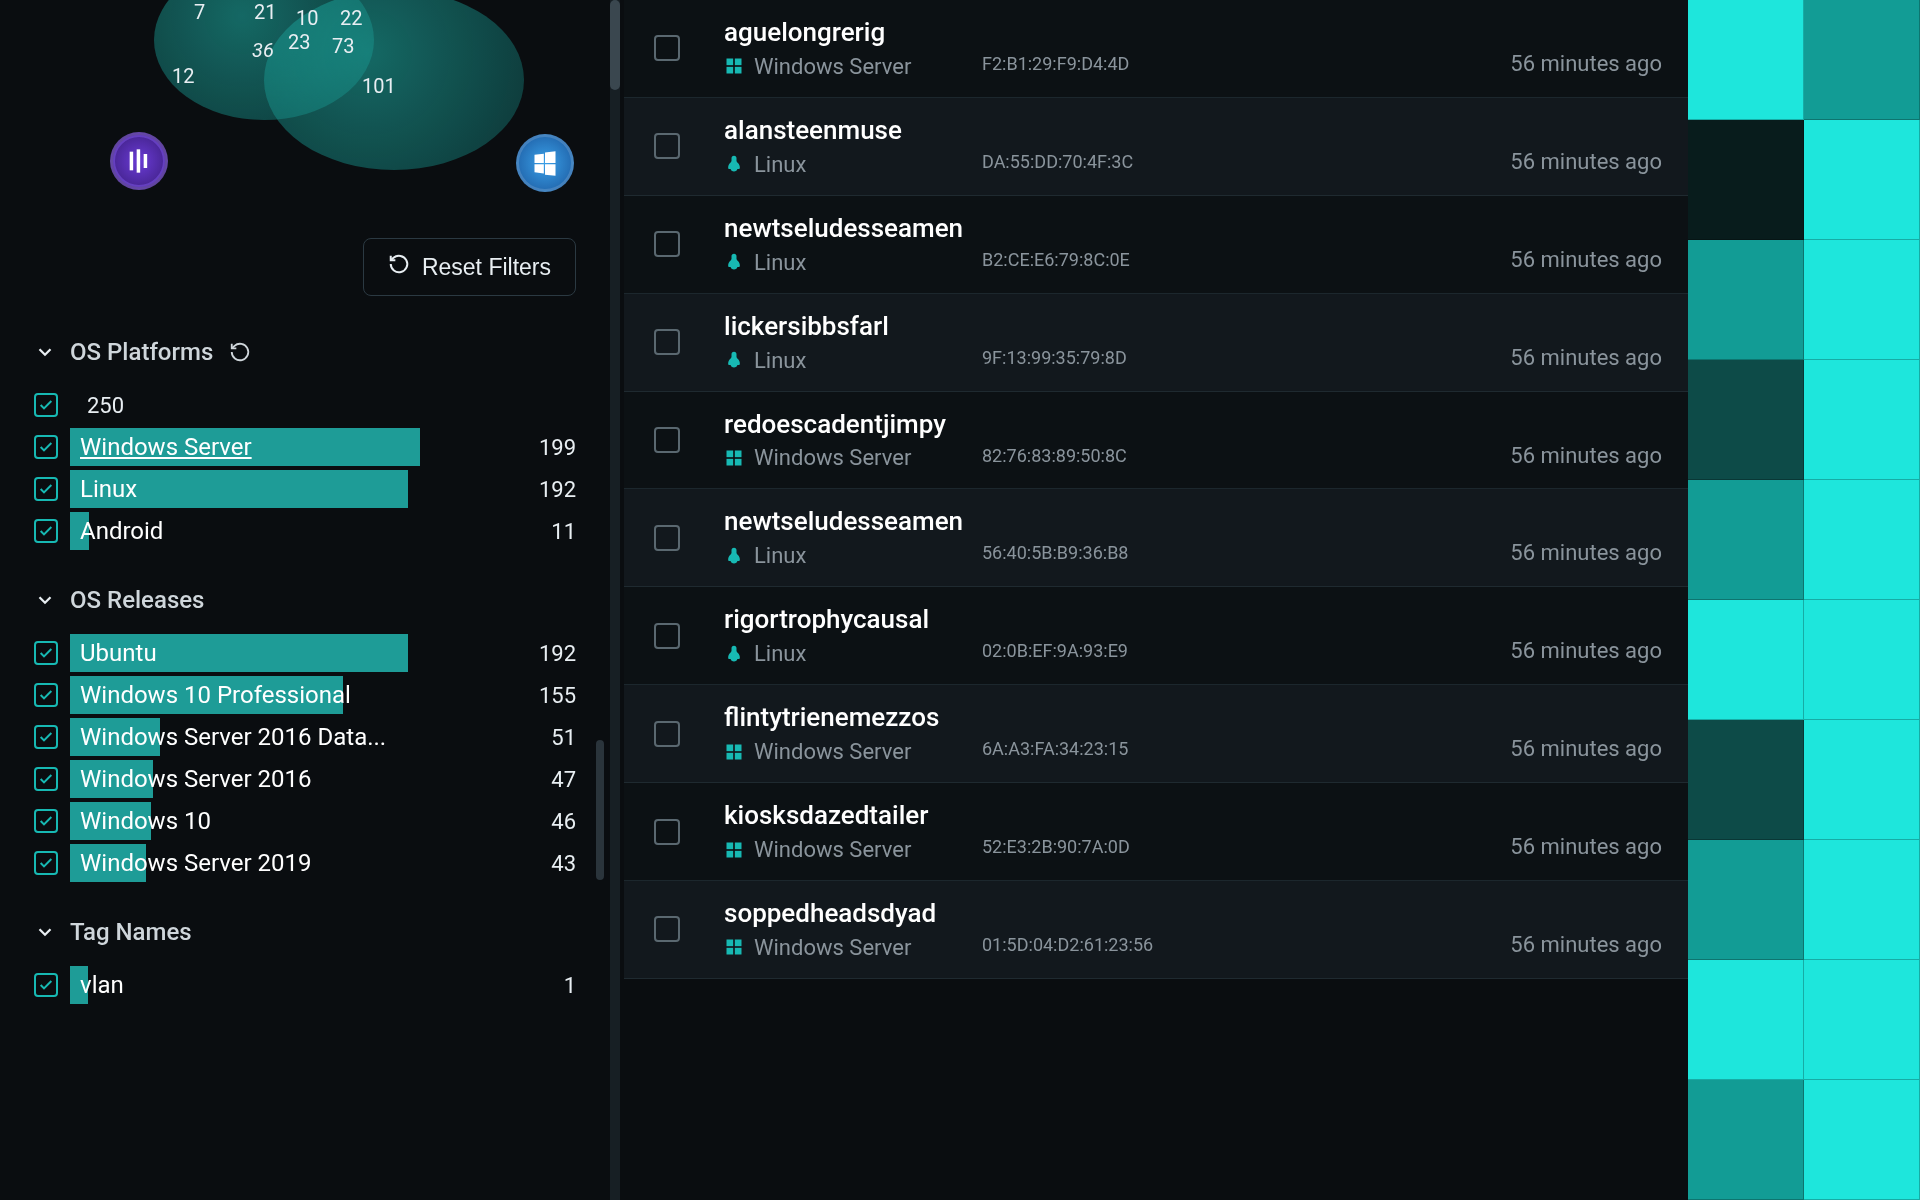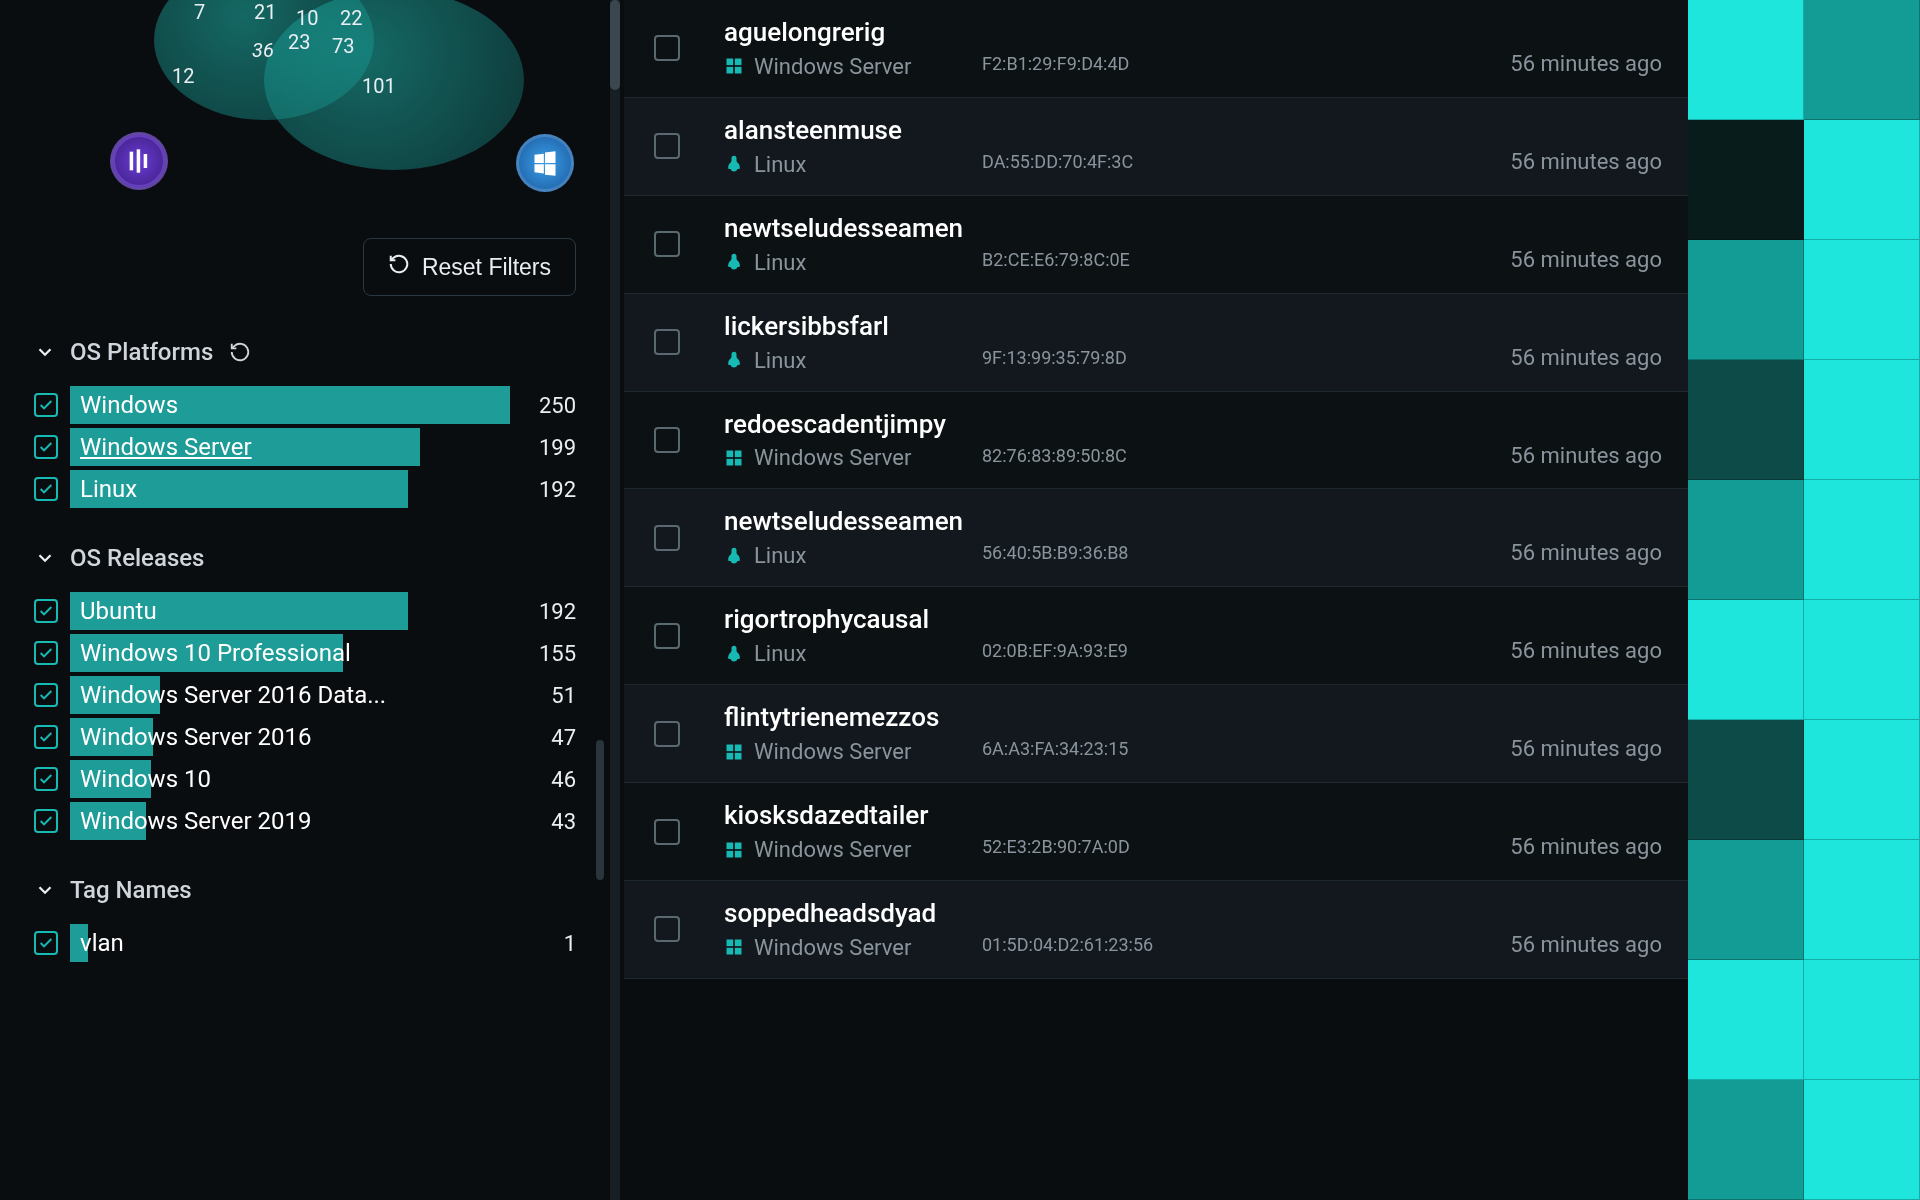--- a/index.html
+++ b/index.html
@@ -140,24 +140,20 @@
                 <path d="M3 3v5h5"></path>
               </svg>
             </span>
           </div>
           <div class="facet-row">
             <span class="cb">
               <svg viewBox="0 0 24 24">
                 <polyline points="4 12 9 17 20 6"></polyline>
               </svg>
             </span>
-            <span class="bar-track">
-              <span class="bar-fill" style="width:100%"></span>
-              <span class="bar-label">Windows</span>
-            </span>
             <span class="bar-count">250</span>
           </div>
           <div class="facet-row">
             <span class="cb">
               <svg viewBox="0 0 24 24">
                 <polyline points="4 12 9 17 20 6"></polyline>
               </svg>
             </span>
             <span class="bar-track">
               <span class="bar-fill" style="width:79.60000000000001%"></span>
@@ -169,20 +165,32 @@
             <span class="cb">
               <svg viewBox="0 0 24 24">
                 <polyline points="4 12 9 17 20 6"></polyline>
               </svg>
             </span>
             <span class="bar-track">
               <span class="bar-fill" style="width:76.8%"></span>
               <span class="bar-label">Linux</span>
             </span>
             <span class="bar-count">192</span>
+          </div>
+          <div class="facet-row">
+            <span class="cb">
+              <svg viewBox="0 0 24 24">
+                <polyline points="4 12 9 17 20 6"></polyline>
+              </svg>
+            </span>
+            <span class="bar-track">
+              <span class="bar-fill" style="width:4.3999999999999995%"></span>
+              <span class="bar-label">Android</span>
+            </span>
+            <span class="bar-count">11</span>
           </div>
         </div>
         <div class="facet">
           <div class="facet-head">
             <span class="chev"><svg viewBox="0 0 24 24">
                 <polyline points="6 9 12 15 18 9"></polyline>
               </svg></span>
             <span class="facet-title">OS Releases</span>
           </div>
           <div class="facet-row">

